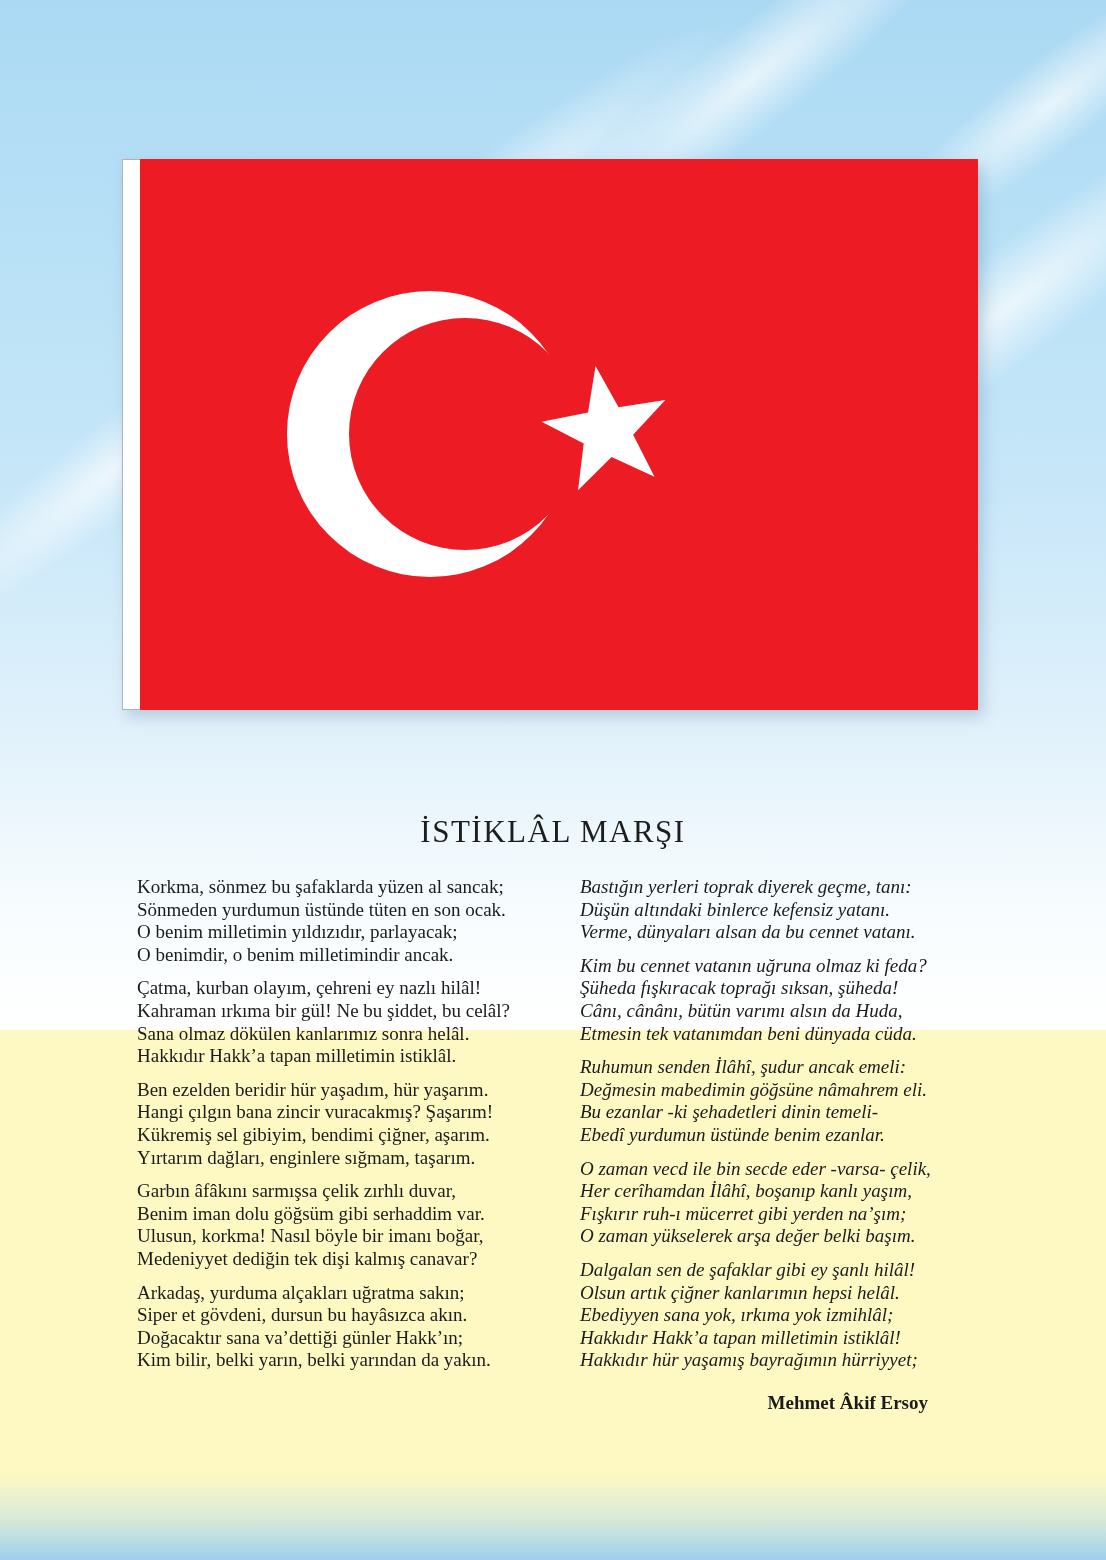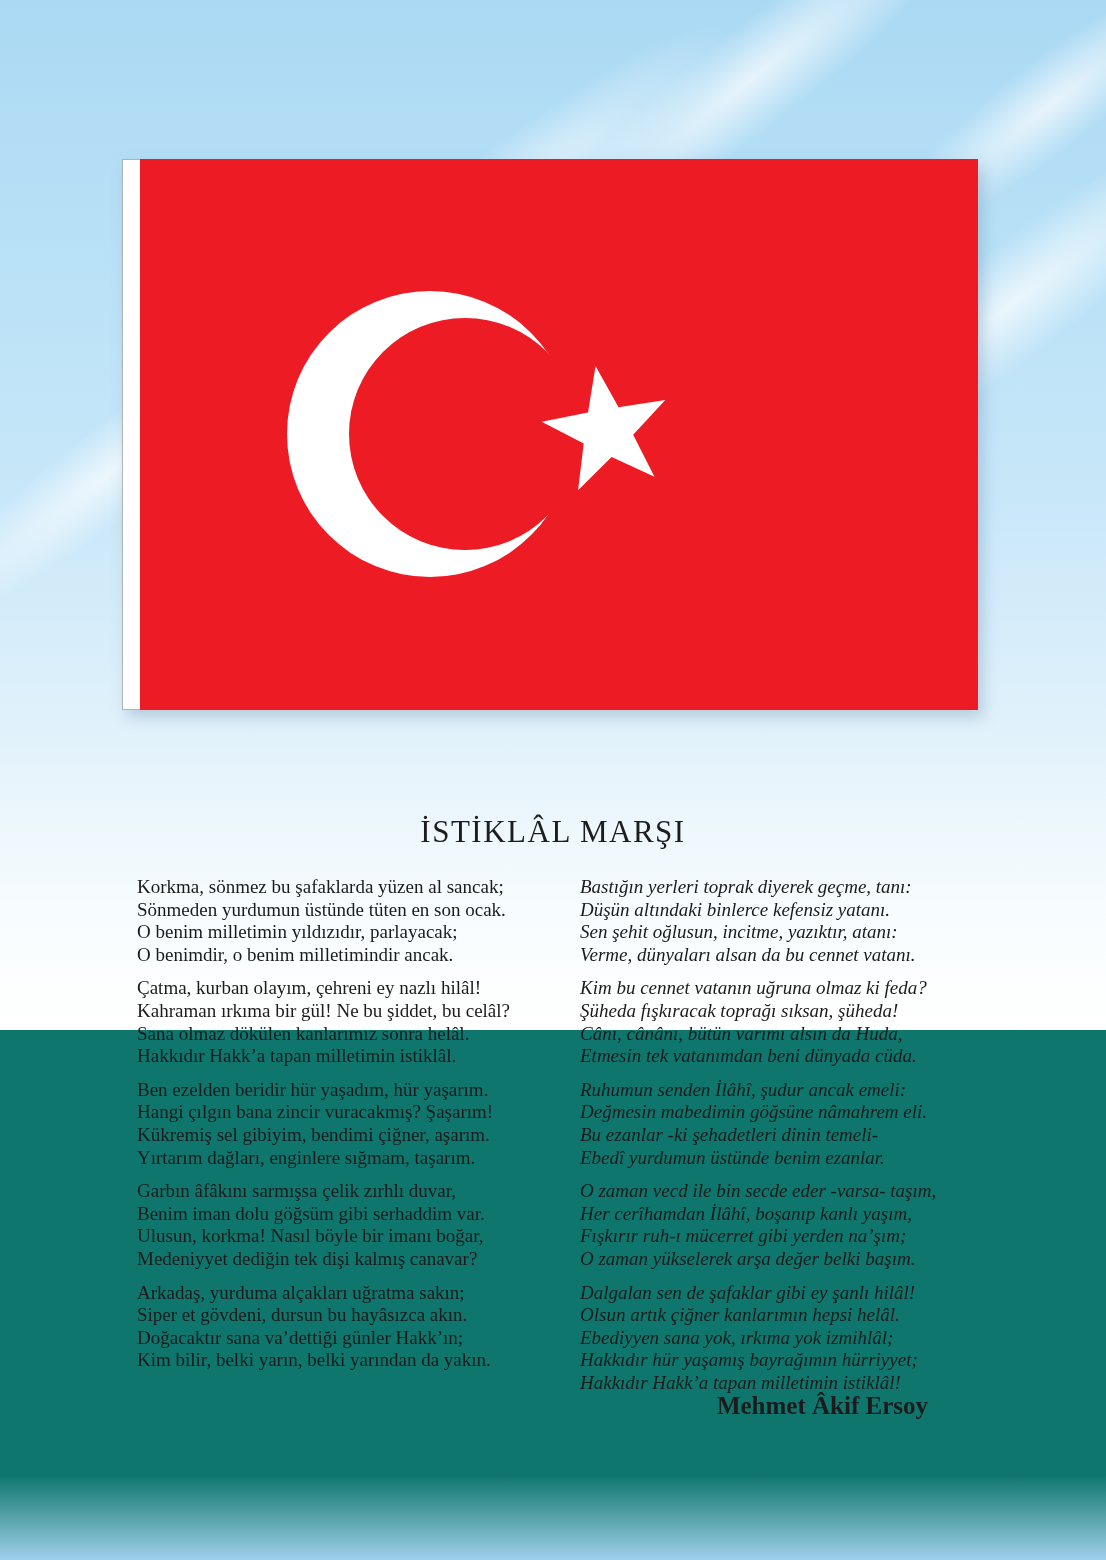--- a/index.html
+++ b/index.html
@@ -1,19 +1,19 @@
 <!DOCTYPE html>
 <html><head>
 <meta charset="utf-8">
 <style>
   html,body{margin:0;padding:0;background:#ffffff;}
   .page{
     position:relative;
     width:1106px;height:1560px;
-    background:#0f766e;
+    background:#fef9c3;
     overflow:hidden;
     font-family:"Liberation Serif","DejaVu Serif",serif;
   }
   
   .sky{
     position:absolute;top:0;left:0;width:1106px;height:1030px;
     background:linear-gradient(to bottom,
       #abd9f3 0%, #b7e0f6 22%, #c8e7f9 48%, #e2f2fb 72%, #f7fcfe 88%, #ffffff 100%);
   }
   .streak{
@@ -55,21 +55,21 @@
     position:absolute;top:876px;
     font-size:19px;line-height:22.6px;
     color:#1b1b1b;white-space:nowrap;
   }
   .col-left{left:137px;}
   .col-right{left:580px;width:388px;font-style:italic;}
   .stanza{margin-bottom:11px;}
   .author{
     position:absolute;top:1392px;left:580px;width:388px;
     text-align:right;padding-right:40px;box-sizing:border-box;
-    font-size:25px;font-weight:bold;color:#1b1b1b;
+    font-size:19px;font-weight:bold;color:#1b1b1b;
   }
 </style>
 </head>
 <body>
 
 <div class="page">
 
   <div class="sky">
     <div class="streak s1"></div>
     <div class="streak s2"></div>
@@ -121,47 +121,46 @@
         <div class="line">Arkadaş, yurduma alçakları uğratma sakın;</div>
         <div class="line">Siper et gövdeni, dursun bu hayâsızca akın.</div>
         <div class="line">Doğacaktır sana va’dettiği günler Hakk’ın;</div>
         <div class="line">Kim bilir, belki yarın, belki yarından da yakın.</div>
       </div>
     </div>
   <div class="col col-right">
       <div class="stanza">
         <div class="line">Bastığın yerleri toprak diyerek geçme, tanı:</div>
         <div class="line">Düşün altındaki binlerce kefensiz yatanı.</div>
-        <div class="line">Sen şehit oğlusun, incitme, yazıktır, atanı:</div>
         <div class="line">Verme, dünyaları alsan da bu cennet vatanı.</div>
       </div>
       <div class="stanza">
         <div class="line">Kim bu cennet vatanın uğruna olmaz ki feda?</div>
         <div class="line">Şüheda fışkıracak toprağı sıksan, şüheda!</div>
         <div class="line">Cânı, cânânı, bütün varımı alsın da Huda,</div>
         <div class="line">Etmesin tek vatanımdan beni dünyada cüda.</div>
       </div>
       <div class="stanza">
         <div class="line">Ruhumun senden İlâhî, şudur ancak emeli:</div>
         <div class="line">Değmesin mabedimin göğsüne nâmahrem eli.</div>
         <div class="line">Bu ezanlar -ki şehadetleri dinin temeli-</div>
         <div class="line">Ebedî yurdumun üstünde benim ezanlar.</div>
       </div>
       <div class="stanza">
-        <div class="line">O zaman vecd ile bin secde eder -varsa- taşım,</div>
+        <div class="line">O zaman vecd ile bin secde eder -varsa- çelik,</div>
         <div class="line">Her cerîhamdan İlâhî, boşanıp kanlı yaşım,</div>
         <div class="line">Fışkırır ruh-ı mücerret gibi yerden na’şım;</div>
         <div class="line">O zaman yükselerek arşa değer belki başım.</div>
       </div>
       <div class="stanza">
         <div class="line">Dalgalan sen de şafaklar gibi ey şanlı hilâl!</div>
         <div class="line">Olsun artık çiğner kanlarımın hepsi helâl.</div>
         <div class="line">Ebediyyen sana yok, ırkıma yok izmihlâl;</div>
+        <div class="line">Hakkıdır Hakk’a tapan milletimin istiklâl!</div>
         <div class="line">Hakkıdır hür yaşamış bayrağımın hürriyyet;</div>
-        <div class="line">Hakkıdır Hakk’a tapan milletimin istiklâl!</div>
       </div>
     </div>
 
   <div class="author">Mehmet Âkif Ersoy</div>
 
   <div class="bottom-band"></div>
 
 </div>
 
 </body></html>

